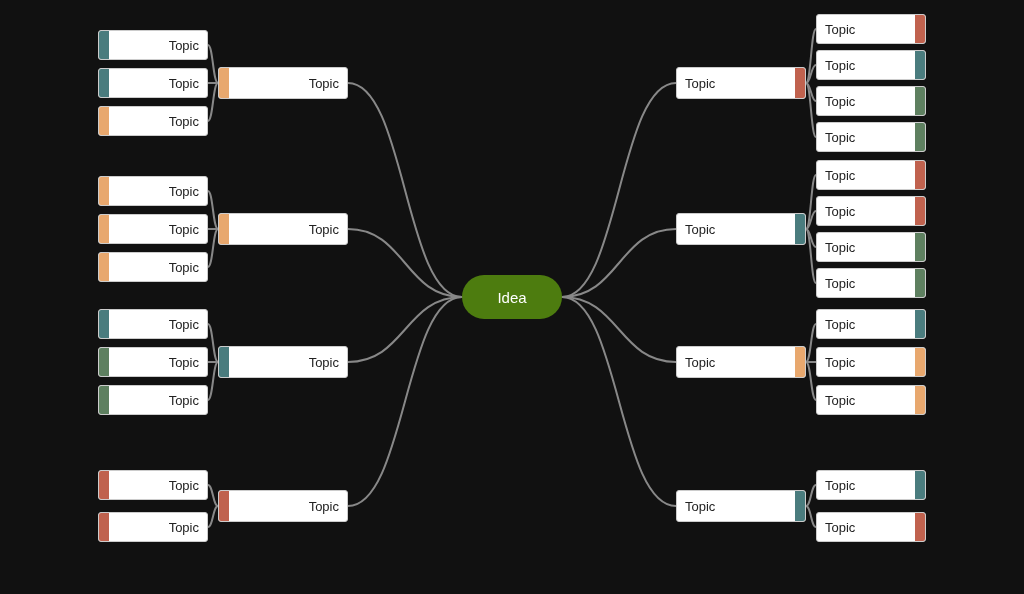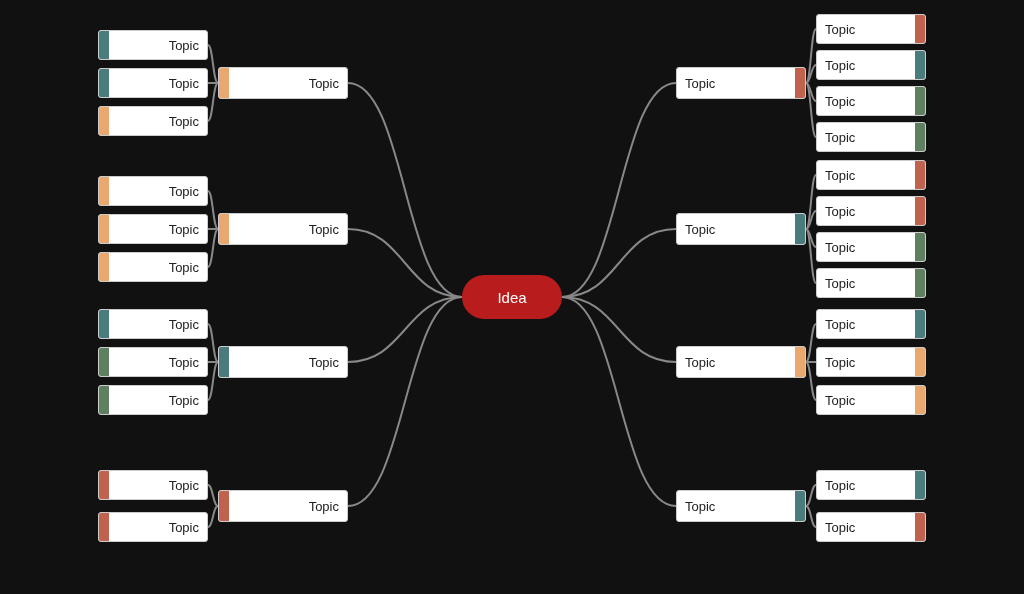--- a/index.html
+++ b/index.html
@@ -47,21 +47,21 @@
       justify-content: flex-start;
       padding-left: 8px;
       padding-right: 0;
     }
     .node.right-align .bar {
       right: 0;
       left: auto;
     }
     .center-node {
       position: absolute;
-      background: #b91c1c;
+      background: #4d7c0f;
       border-radius: 30px;
       display: flex;
       align-items: center;
       justify-content: center;
       color: #fff;
       font-size: 15px;
       font-weight: 500;
     }
     .mid-node {
       position: absolute;

